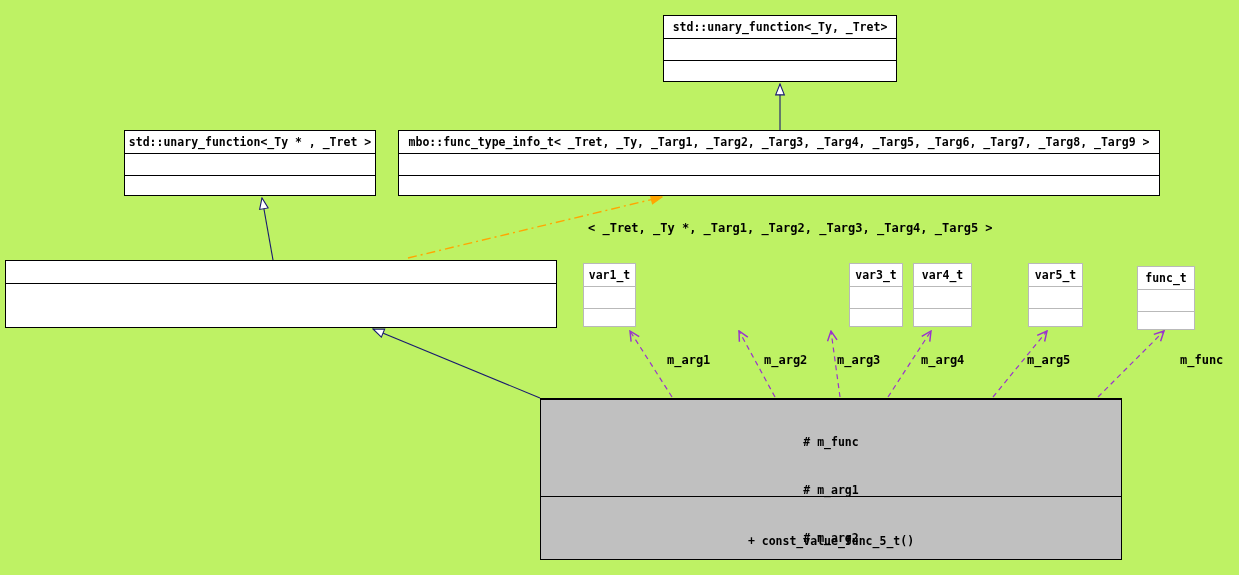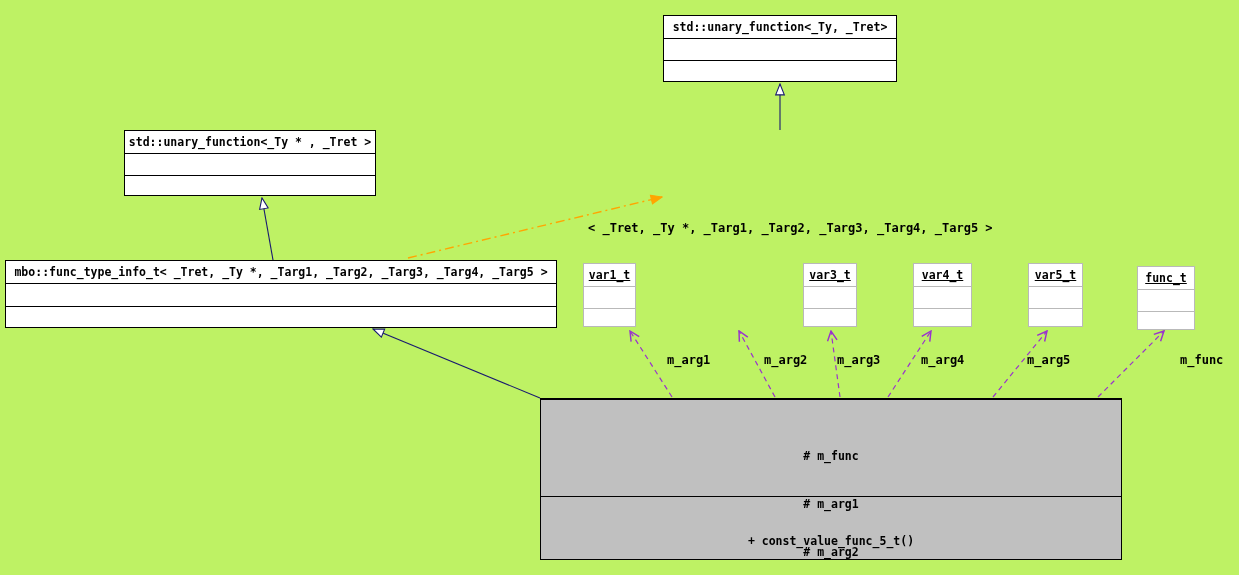--- a/index.html
+++ b/index.html
@@ -24,29 +24,29 @@
     text-align:center;
     font-size:11.5px;
     white-space:pre;
     border-bottom:1px solid #000000;
     color:#000000;
     overflow:hidden;
   }
   .node .m{height:21px;border-bottom:1px solid #000000;}
   .node .b{flex:1;}
   .node.var{border-color:#b9b9b9;}
-  .node.var .t,.node.var .m{border-bottom-color:#b9b9b9;text-decoration:underline;}
+  .node.var .t,.node.var .m{border-bottom-color:#b9b9b9;}
   .node.current{
     background:var(--current_fill,#c0c0c0);
   }
   .node.current .attrs{
     height:97px;
     border-bottom:1px solid #000000;
     box-sizing:border-box;
-    padding-top:16px;
+    padding-top:2px;
   }
   .node.current .methods{
     flex:1;
     padding-top:4px;
   }
   .block{
     width:max-content;
     margin:0 auto;
     text-align:left;
     font-size:11.5px;
@@ -128,33 +128,37 @@
     <div class="m"></div>
     <div class="b"></div>
   </div>
 
   <div class="node main" style="left:124px;top:130px;width:252px;height:66px">
     <div class="t">std::unary_function&lt;_Ty * , _Tret &gt;</div>
     <div class="m"></div>
     <div class="b"></div>
   </div>
 
+  <div class="node main" style="left:398px;top:130px;width:762px;height:66px">
+    <div class="t">mbo::func_type_info_t&lt; _Tret, _Ty, _Targ1, _Targ2, _Targ3, _Targ4, _Targ5, _Targ6, _Targ7, _Targ8, _Targ9 &gt;</div>
+    <div class="m"></div>
+    <div class="b"></div>
+  </div>
 
   <div class="node main" style="left:5px;top:260px;width:552px;height:68px">
-    <div class="t">mbo::func_type_info_t&lt; _Tret, _Ty *, _Targ1, _Targ2, _Targ3, _Targ4, _Targ5 &gt;</div>
     <div class="m" style="height:22px"></div>
     <div class="b"></div>
   </div>
 
   <div class="node var" style="left:583px;top:263px;width:53px;height:64px">
     <div class="t">var1_t</div>
     <div class="m"></div>
     <div class="b"></div>
   </div>
-  <div class="node var" style="left:803px;top:263px;width:54px;height:64px">
+  <div class="node var" style="left:849px;top:263px;width:54px;height:64px">
     <div class="t">var3_t</div>
     <div class="m"></div>
     <div class="b"></div>
   </div>
   <div class="node var" style="left:913px;top:263px;width:59px;height:64px">
     <div class="t">var4_t</div>
     <div class="m"></div>
     <div class="b"></div>
   </div>
   <div class="node var" style="left:1028px;top:263px;width:55px;height:64px">

